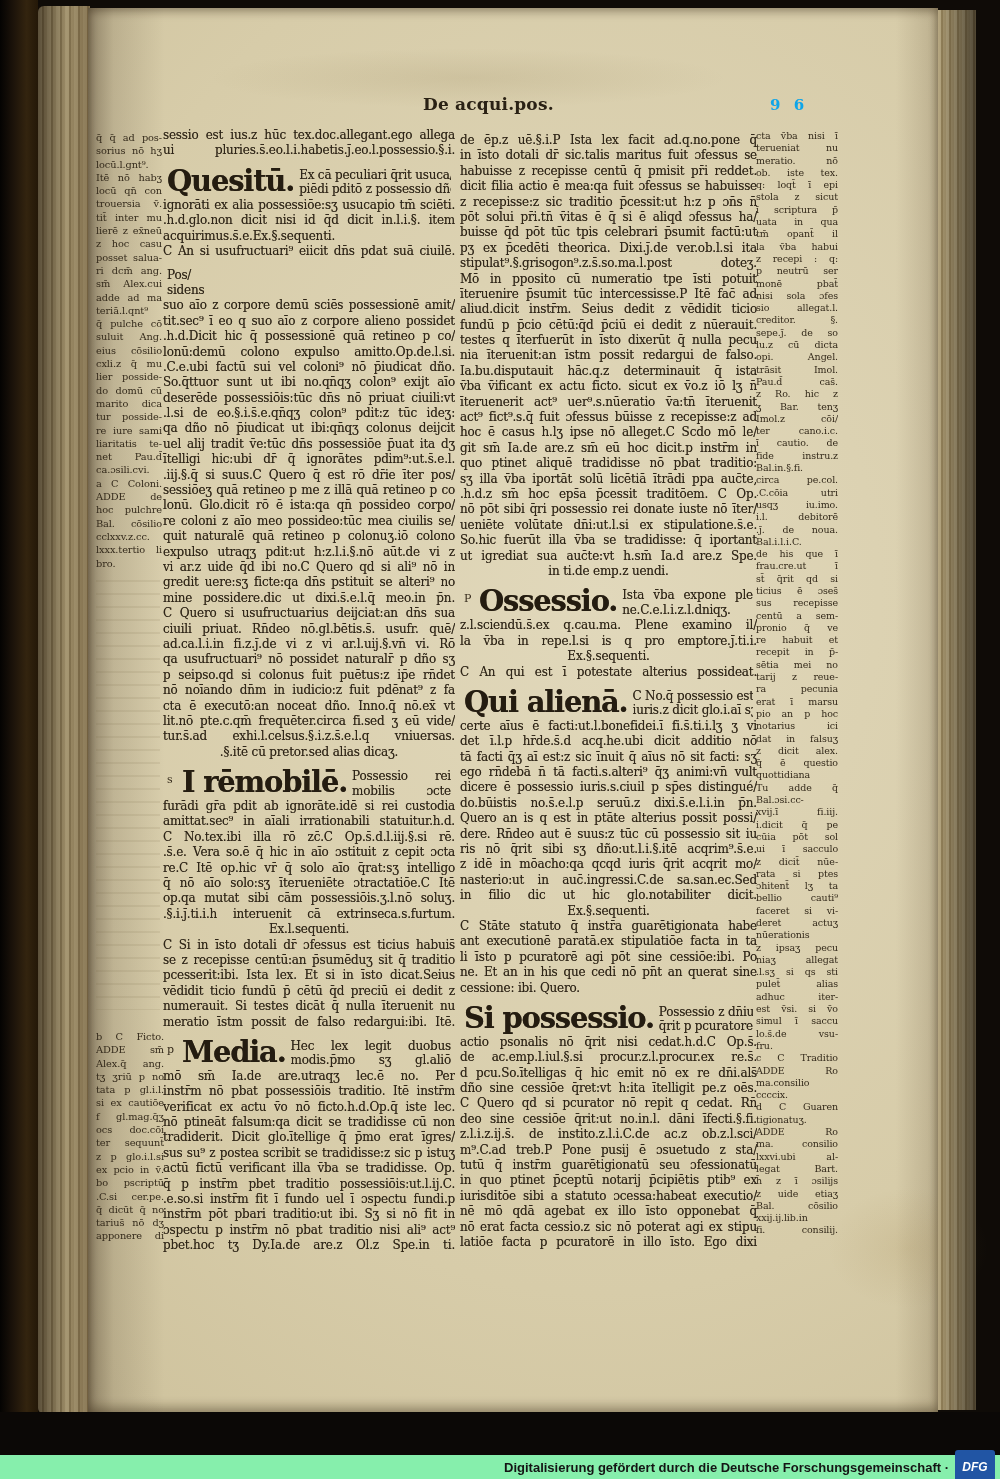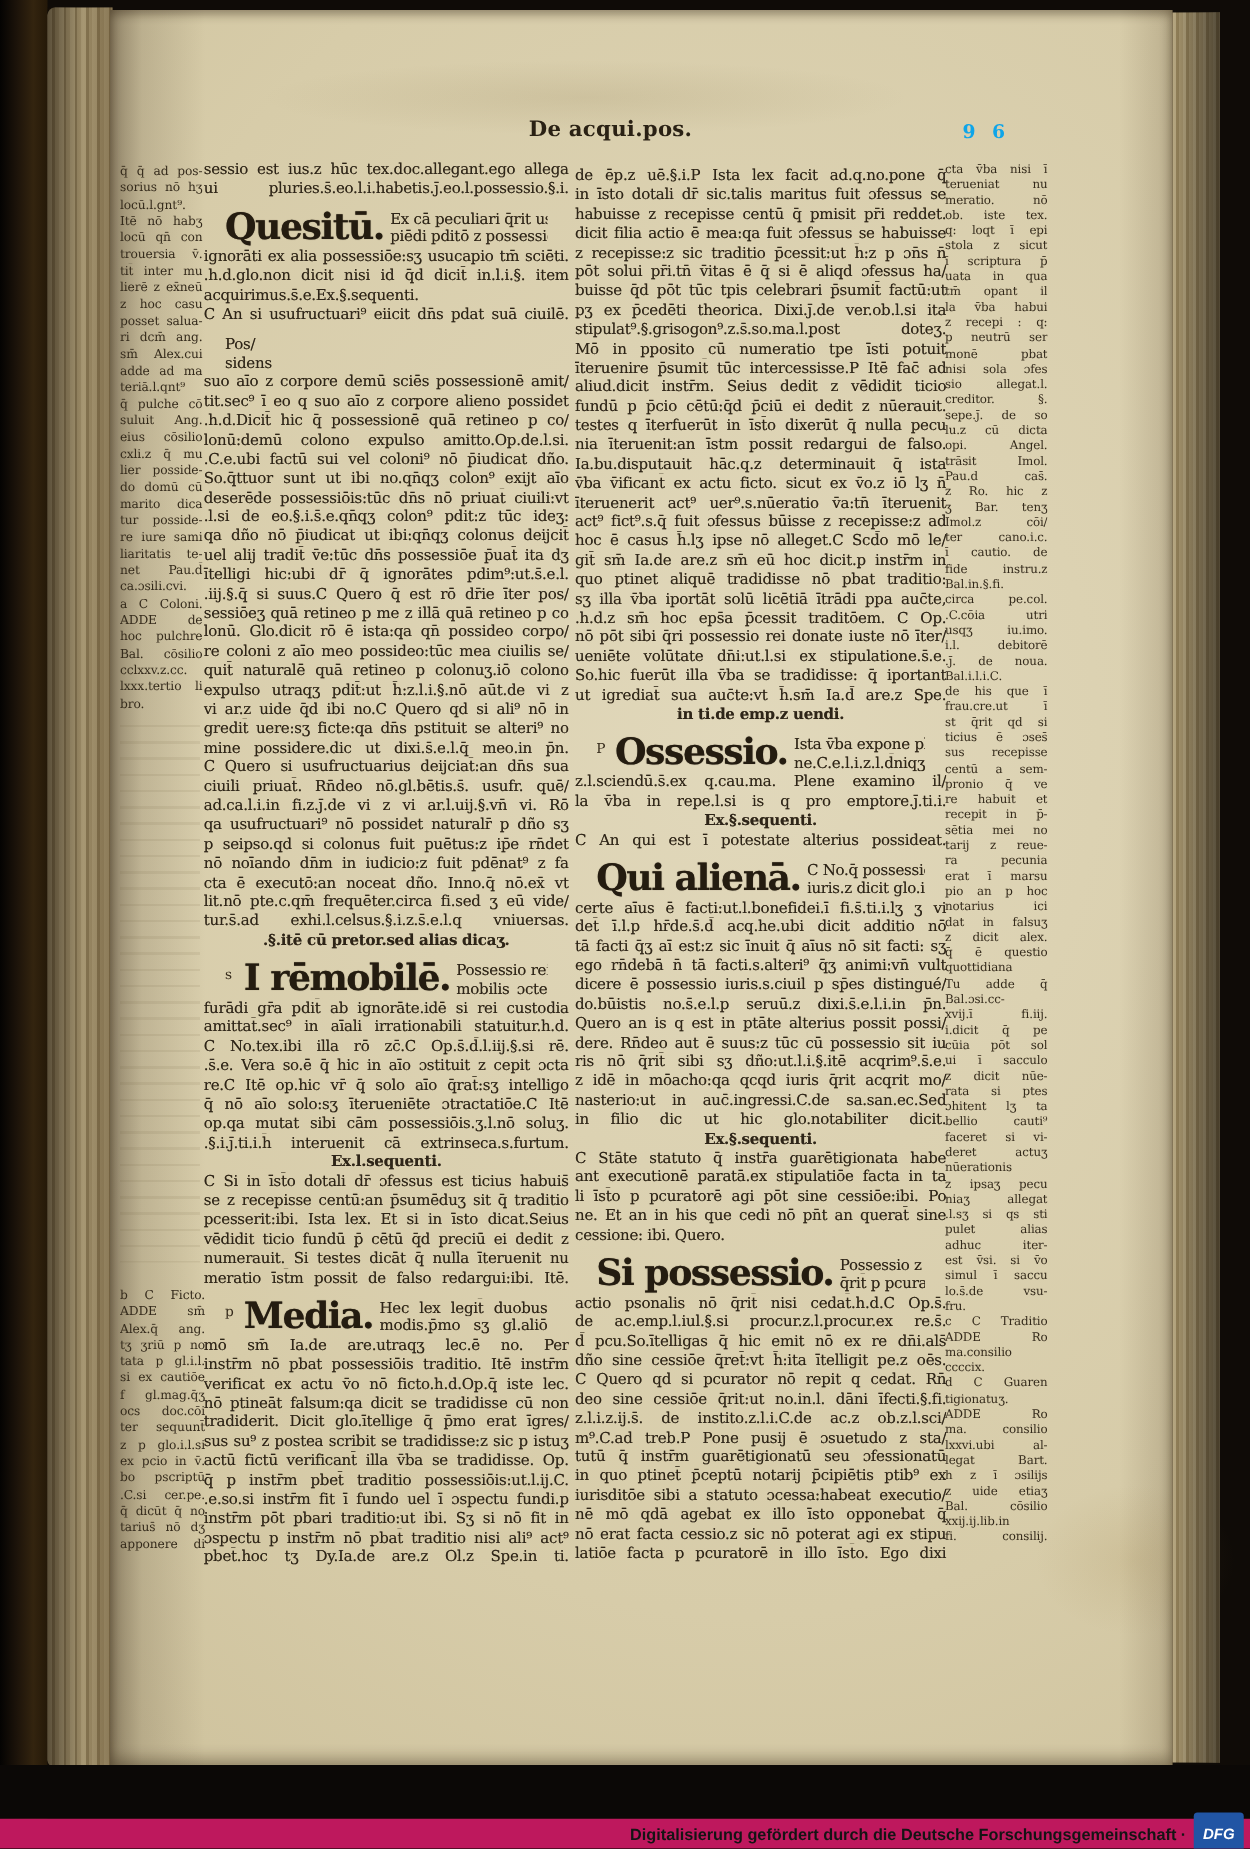--- a/index.html
+++ b/index.html
@@ -25,37 +25,37 @@
     background:radial-gradient(closest-side,rgba(150,120,60,.14),rgba(150,120,60,0));}
   .stain2{position:absolute;left:120px;top:40px;width:520px;height:60px;
     background:radial-gradient(closest-side,rgba(120,100,55,.12),rgba(120,100,55,0));}
   
   .edges-right{position:absolute;left:938px;top:10px;width:38px;height:1400px;
     background:repeating-linear-gradient(90deg,#c6b78f 0 3px,#a08e64 3px 5px,#b7a67c 5px 8px);}
   .edges-right:after{content:"";position:absolute;inset:0;
     background:linear-gradient(90deg,rgba(50,32,10,.1),rgba(15,10,5,.6) 95%);}
   
   .bottom-bar{position:absolute;left:0;top:1412px;width:1000px;height:43px;background:#0b0806;}
-  .footer{position:absolute;left:0;top:1455px;width:1000px;height:24px;background:#be185d;
+  .footer{position:absolute;left:0;top:1455px;width:1000px;height:24px;background:#86efac;
     display:flex;align-items:center;justify-content:flex-end;padding-right:5px;box-sizing:border-box;}
   .credit{font-family:"Liberation Sans",sans-serif;font-weight:bold;font-size:13px;color:#141414;
     letter-spacing:0;white-space:nowrap;}
   .dfg{margin-left:6px;width:40px;height:34px;border-radius:3px;display:flex;align-items:center;
     justify-content:center;font-family:"Liberation Sans",sans-serif;font-style:italic;
     font-weight:bold;font-size:12px;color:#fff;}
   
   .ink{color:#2e2518;}
   .tl{height:15.4px;line-height:15.4px;font-size:12px;white-space:nowrap;overflow:hidden;
       text-align:justify;text-align-last:justify;letter-spacing:-0.2px;
       text-shadow:0 0 .4px rgba(45,32,14,.55);}
-  .tl.center{text-align-last:center;font-weight:bold;}
+  .tl.center{text-align-last:center;}
   .tl.left{text-align-last:left;}
   .tl.split{display:flex;}
   .tl.split .seg-r{flex:1;text-align:center;}
-  .heading{height:37px;display:flex;align-items:flex-end;margin:1px 17px;justify-content:flex-end;}
+  .heading{height:37px;display:flex;align-items:flex-end;margin:1px 4px;justify-content:flex-end;}
   .hmarker{flex:none;width:15px;font-size:11px;align-self:center;color:#352a1b;}
   .hword{font-weight:bold;font-size:29px;line-height:31px;letter-spacing:-1.2px;white-space:nowrap;
          color:#241c10;text-shadow:0 0 .6px rgba(30,20,8,.7);margin-right:5px;}
   .hside{flex:1;display:flex;flex-direction:column;justify-content:flex-end;min-width:0;}
   .hside .tl{height:14.5px;line-height:14.5px;}
   .column{position:absolute;}
   .mnl{height:13.3px;line-height:13.3px;font-size:9.8px;white-space:nowrap;overflow:hidden;
        text-align:justify;text-align-last:justify;letter-spacing:-0.1px;color:#342a1b;}
   .rml{height:12.3px;line-height:12.3px;font-size:9.5px;white-space:nowrap;overflow:hidden;
        text-align:justify;text-align-last:justify;letter-spacing:-0.1px;color:#342a1b;}

